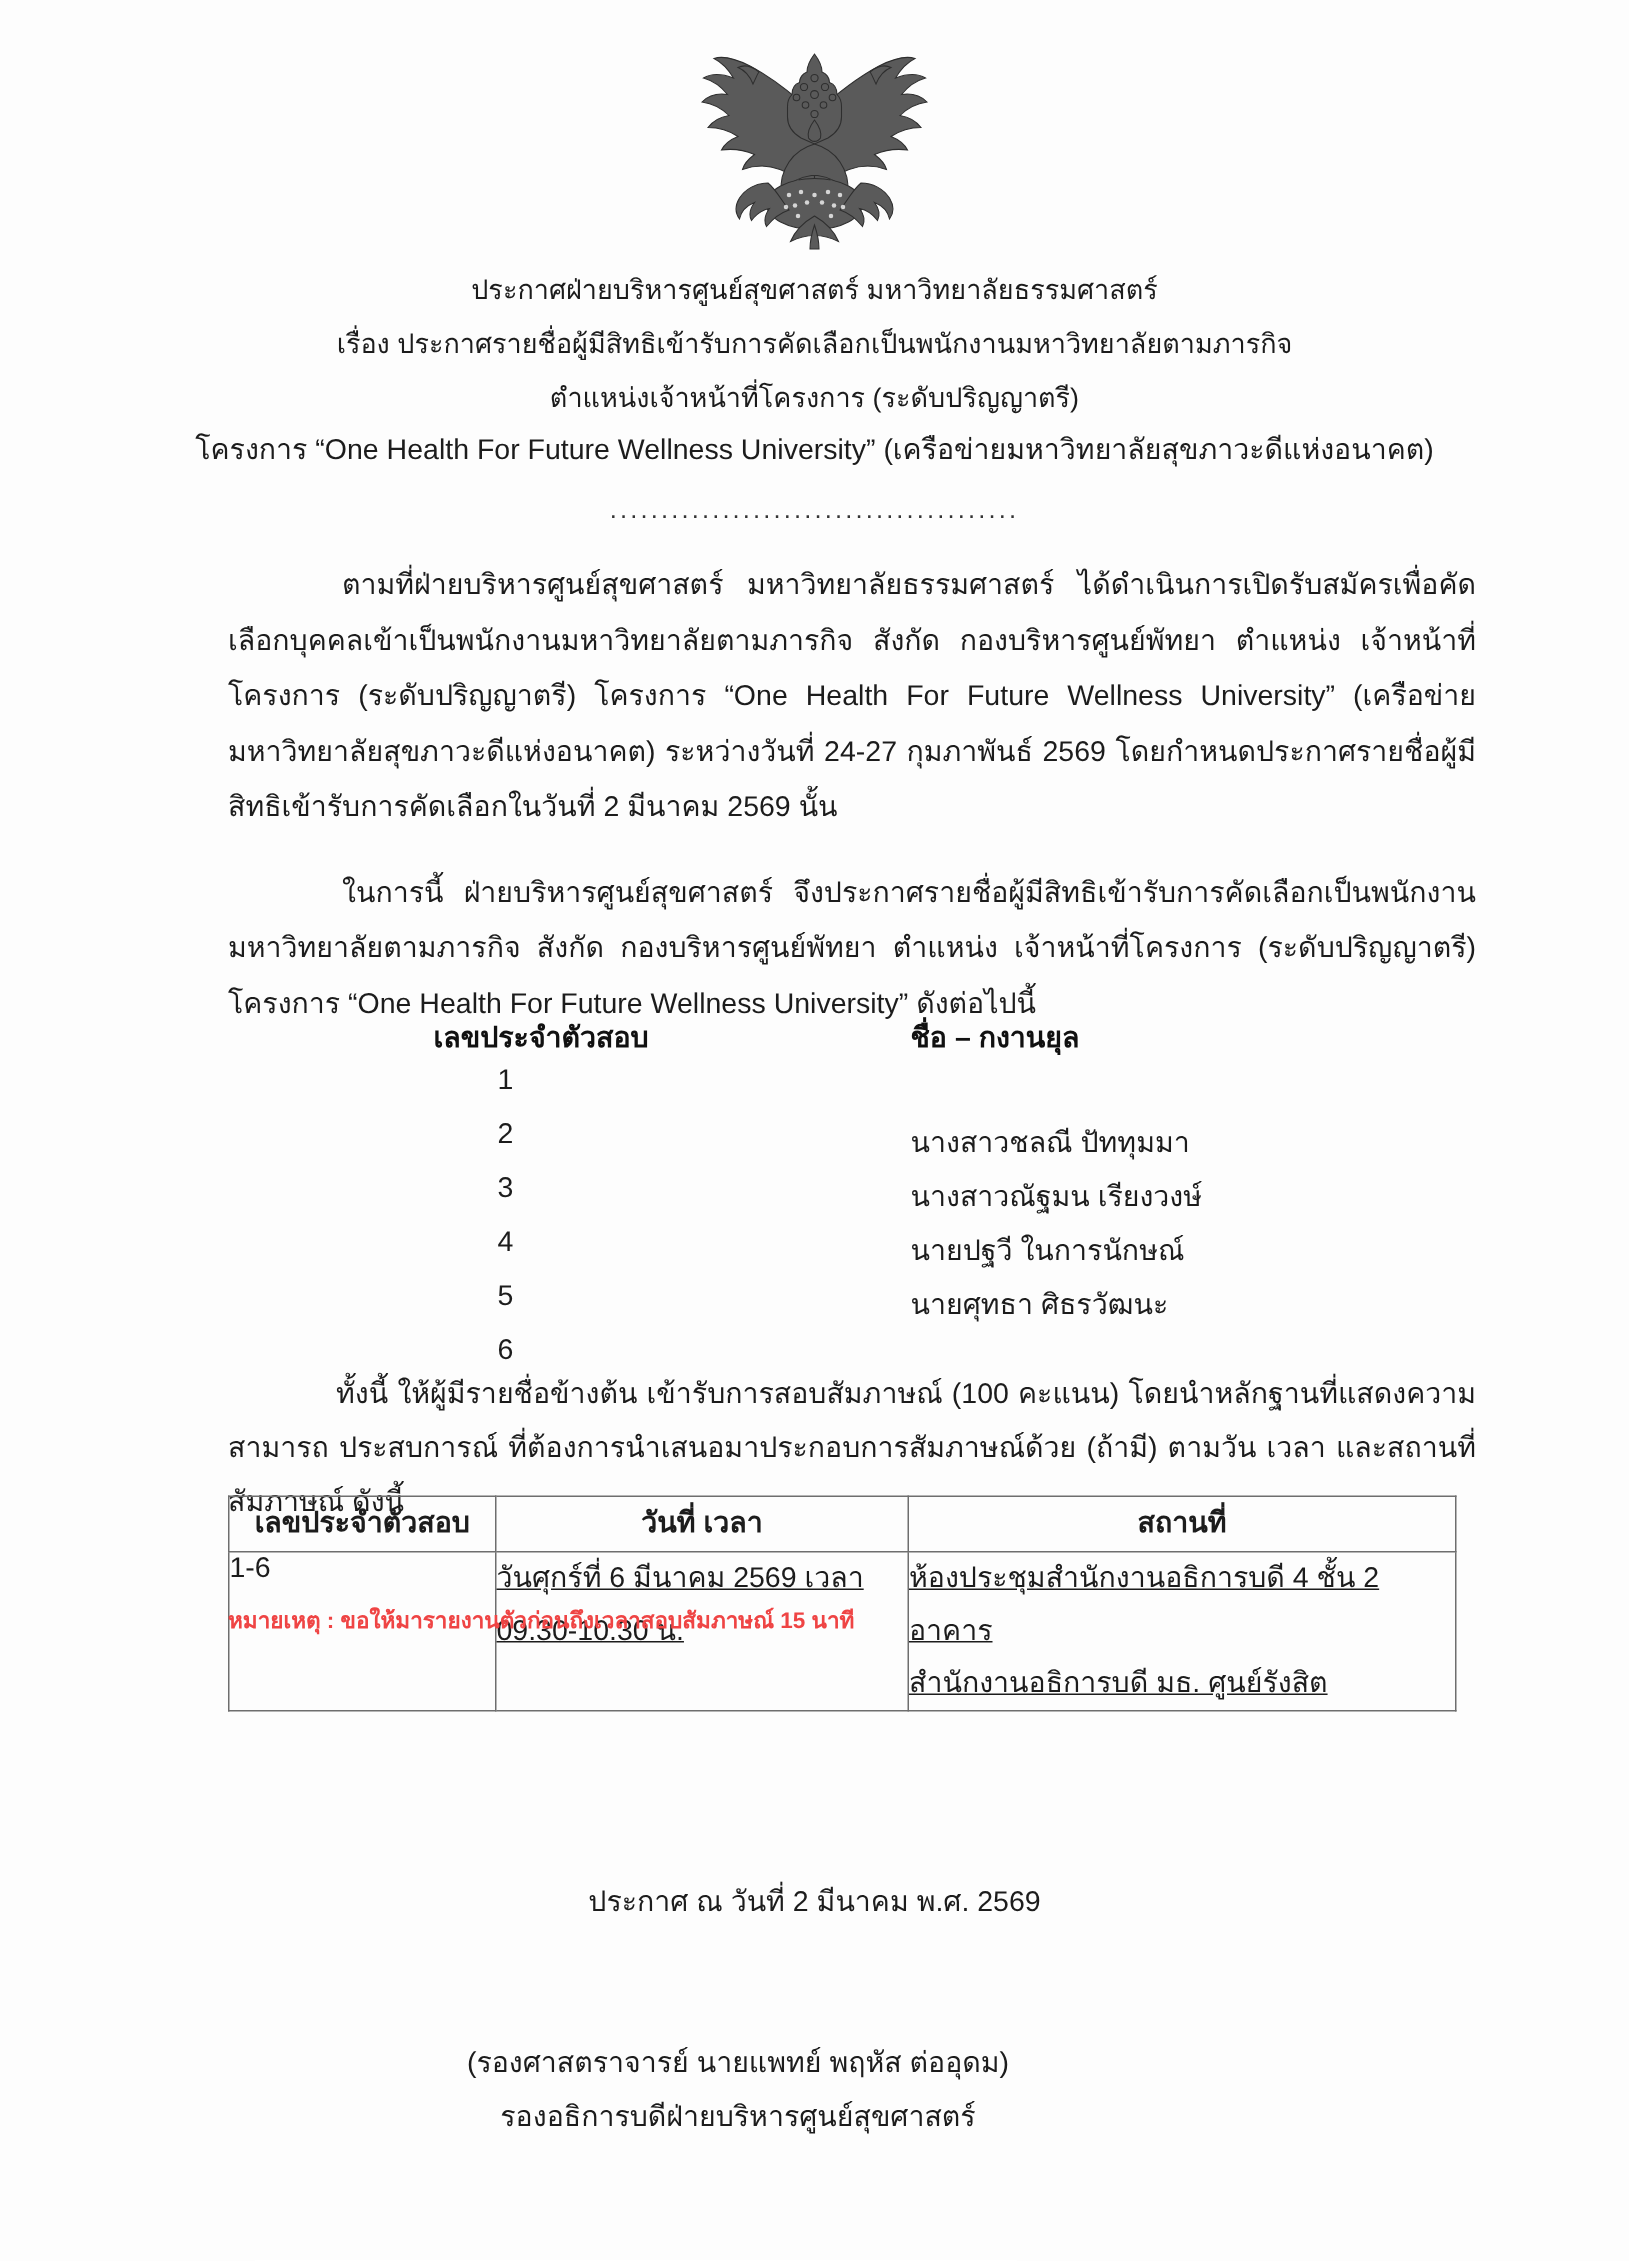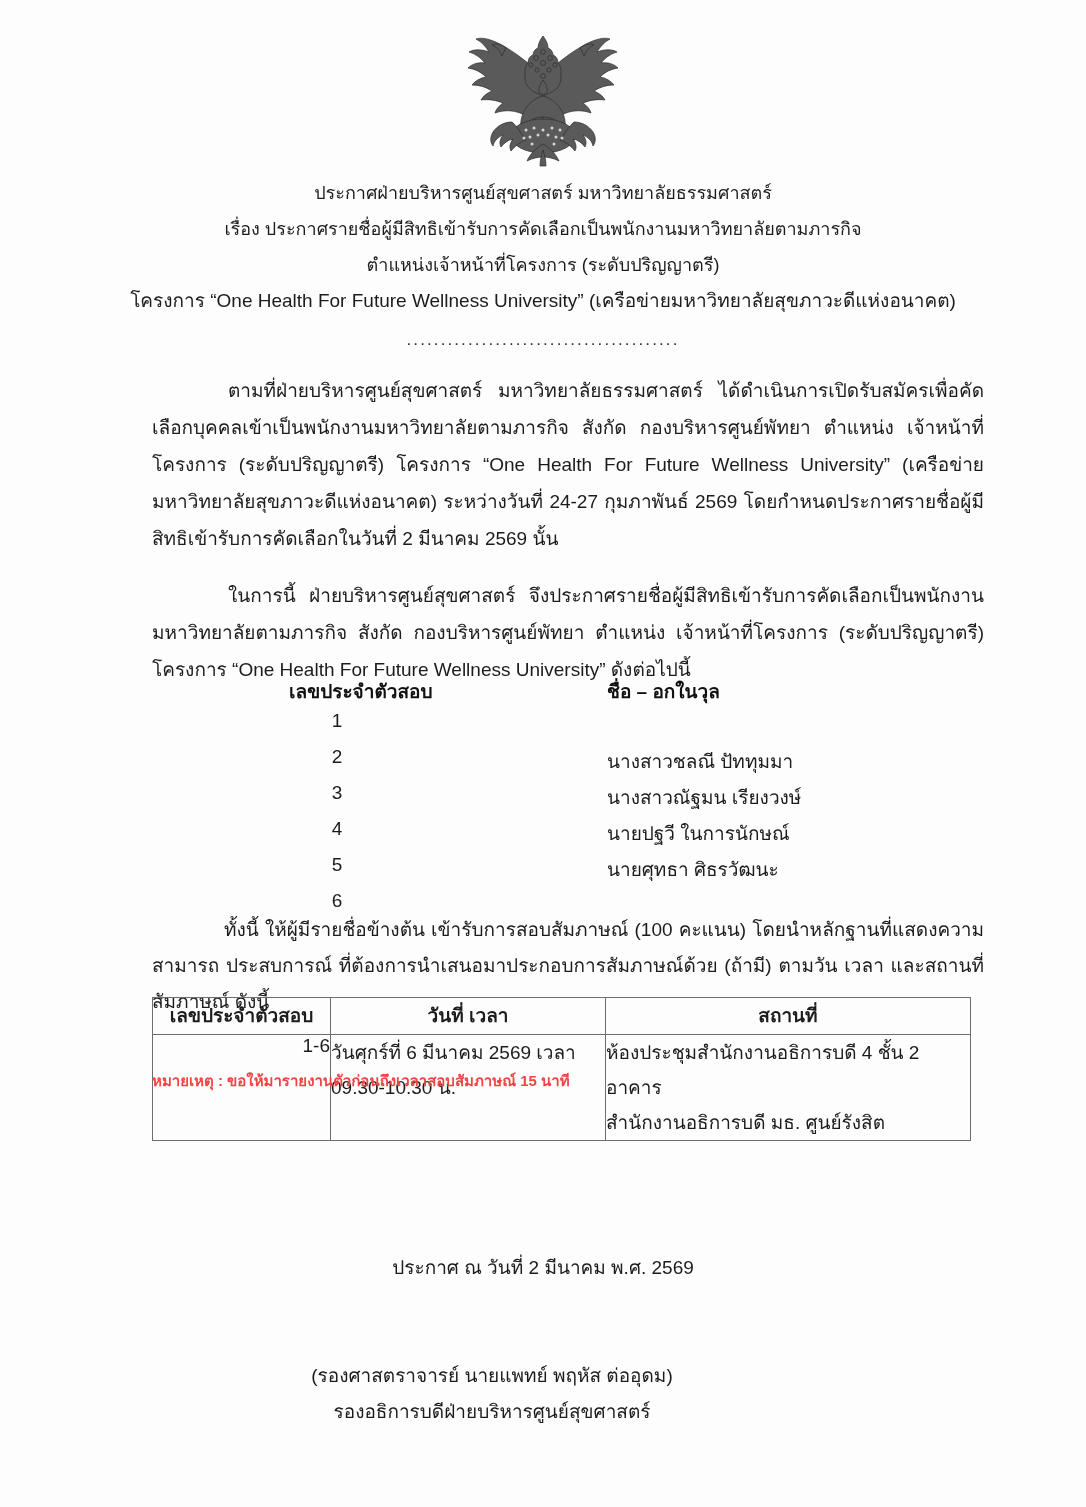--- a/index.html
+++ b/index.html
@@ -152,27 +152,28 @@
     font-weight: bold;
     height: 36px;
     line-height: 36px;
     vertical-align: middle;
   }
   .col-no   { width: 178px; }
   .col-when { width: 275px; }
   .col-where{ width: 365px; }
 
   .cell-no {
-    text-align: right;
+    text-align: left;
     padding-top: 9px;
     height: 78px;
   }
   .cell-text {
     padding: 9px 10px 0 12px;
     line-height: 35px;
+    text-decoration: underline;
   }
   .cell-text .l2 { display: block; }
 
   
   .remark {
     position: absolute;
     left: 152px;
     top: 1066px;
     font-size: 15px;
     font-weight: bold;
@@ -307,21 +308,21 @@
   <div class="dots">........................................</div>
 
   <div class="body-block">
     <p class="para indent">ตามที่ฝ่ายบริหารศูนย์สุขศาสตร์ มหาวิทยาลัยธรรมศาสตร์ ได้ดำเนินการเปิดรับสมัครเพื่อคัดเลือกบุคคลเข้าเป็นพนักงานมหาวิทยาลัยตามภารกิจ สังกัด กองบริหารศูนย์พัทยา ตำแหน่ง เจ้าหน้าที่โครงการ (ระดับปริญญาตรี) โครงการ “One Health For Future Wellness University” (เครือข่ายมหาวิทยาลัยสุขภาวะดีแห่งอนาคต) ระหว่างวันที่ 24-27 กุมภาพันธ์ 2569 โดยกำหนดประกาศรายชื่อผู้มีสิทธิเข้ารับการคัดเลือกในวันที่ 2 มีนาคม 2569 นั้น</p>
     <p class="para indent gap">ในการนี้ ฝ่ายบริหารศูนย์สุขศาสตร์ จึงประกาศรายชื่อผู้มีสิทธิเข้ารับการคัดเลือกเป็นพนักงานมหาวิทยาลัยตามภารกิจ สังกัด กองบริหารศูนย์พัทยา ตำแหน่ง เจ้าหน้าที่โครงการ (ระดับปริญญาตรี) โครงการ “One Health For Future Wellness University” ดังต่อไปนี้</p>
   </div>
 
   <div class="cand-block">
     <div class="cand-head">
       <span class="c-no">เลขประจำตัวสอบ</span>
-      <span class="c-name">ชื่อ – อกในวุล</span>
+      <span class="c-name">ชื่อ – กงานยุล</span>
     </div>
 
     <div class="cand-row">
       <span class="r-no">1</span>
     </div>
     <div class="cand-row">
       <span class="r-no">2</span>
       <span class="r-name">นางสาวชลณี ปัททุมมา</span>
     </div>
     <div class="cand-row">

